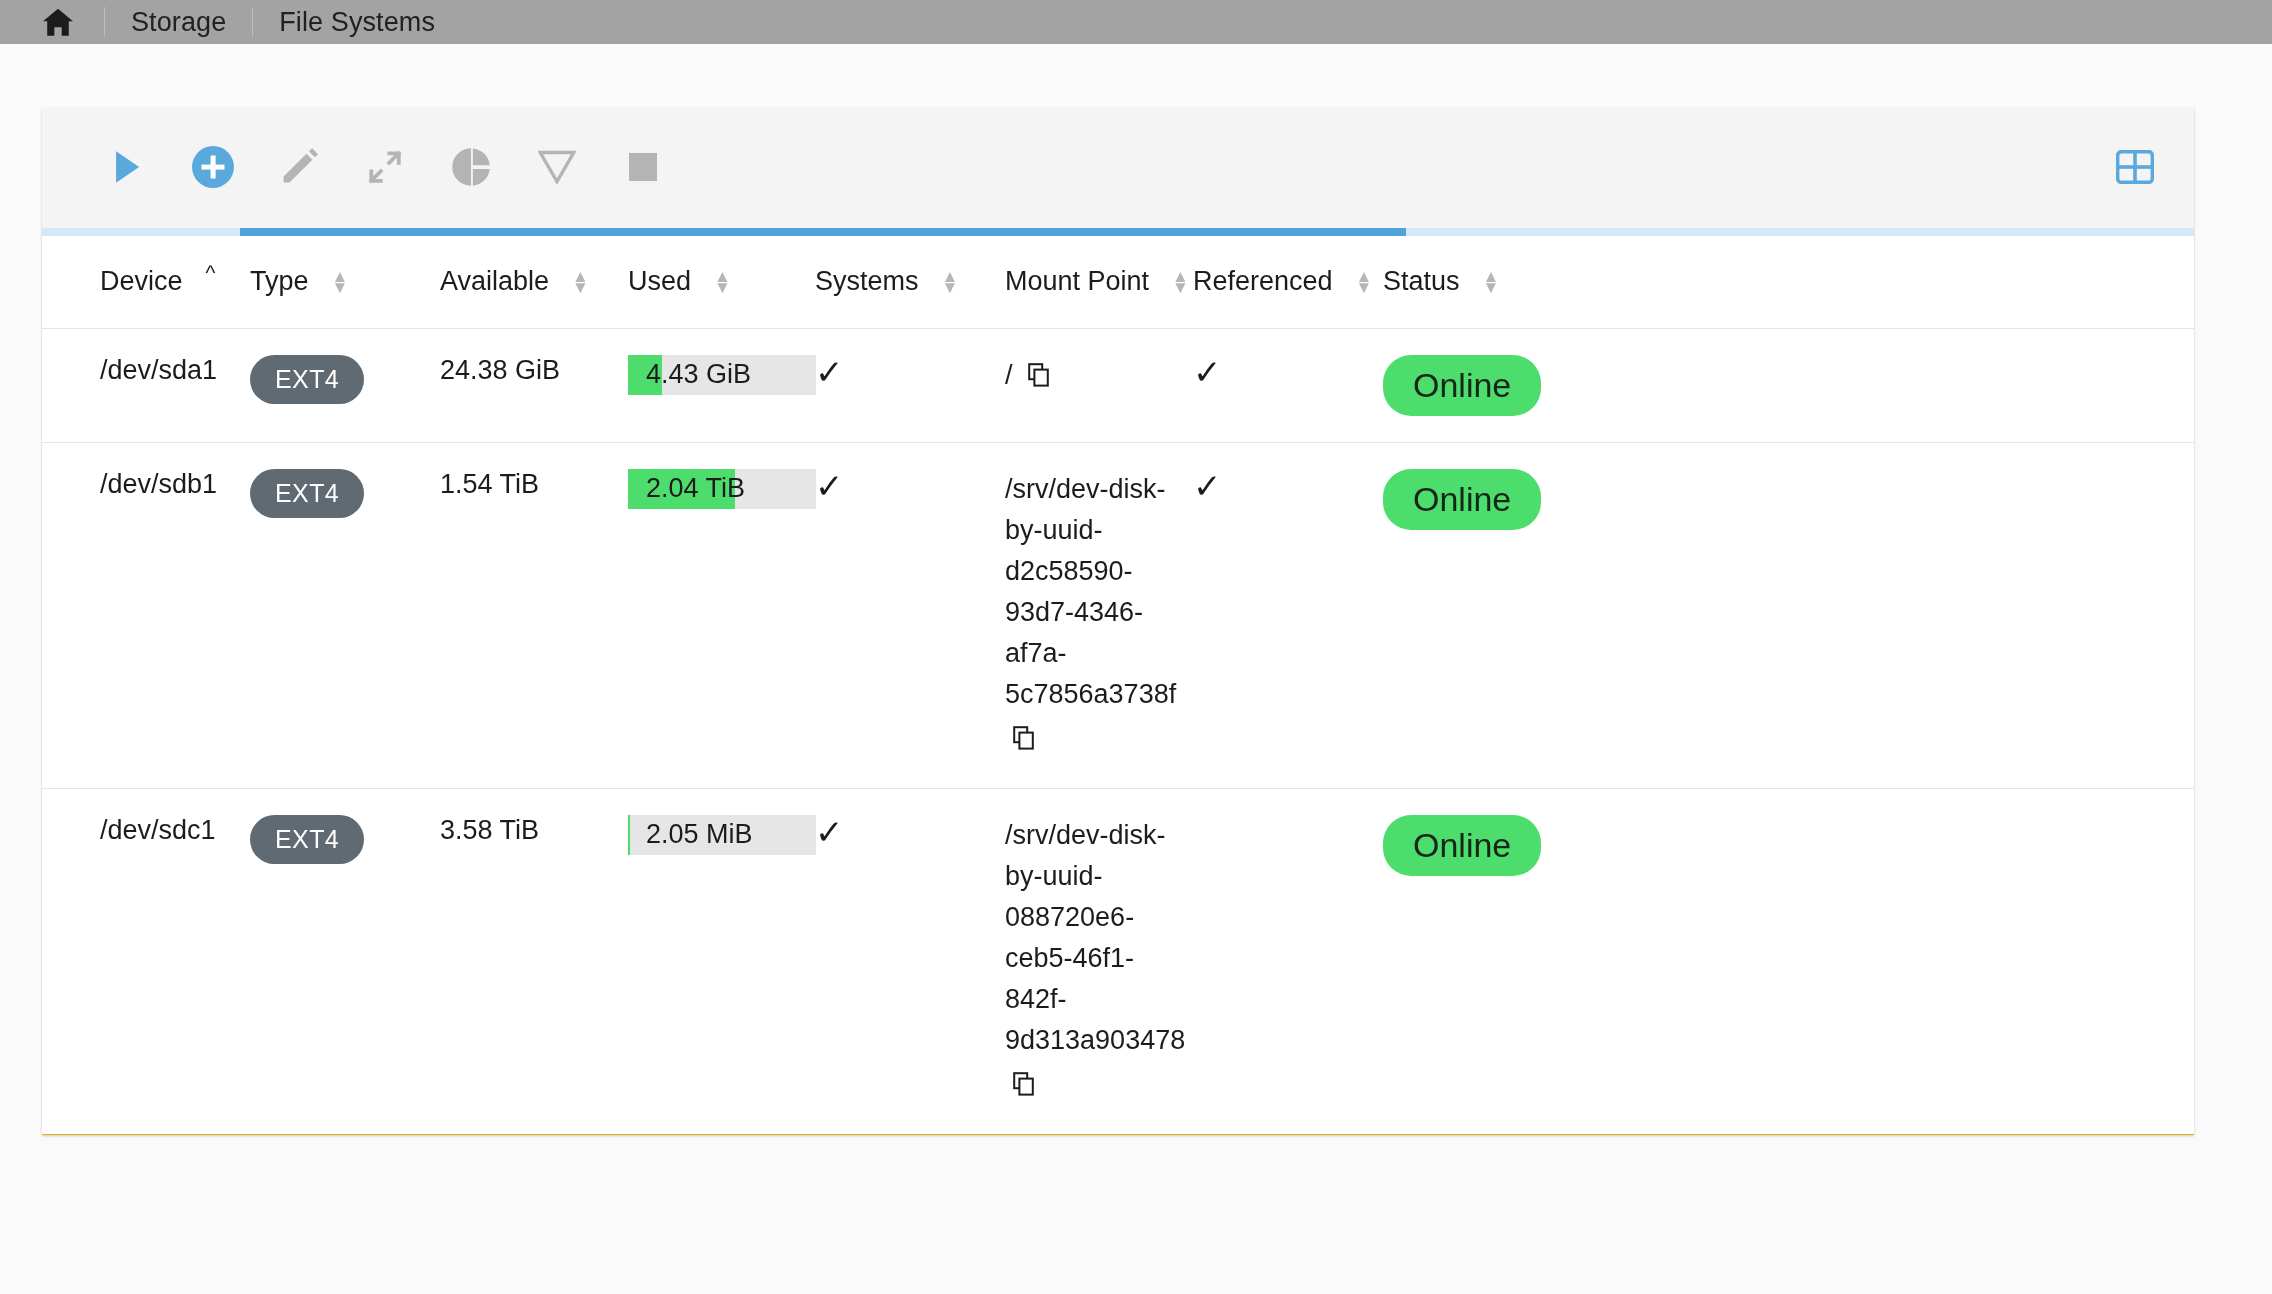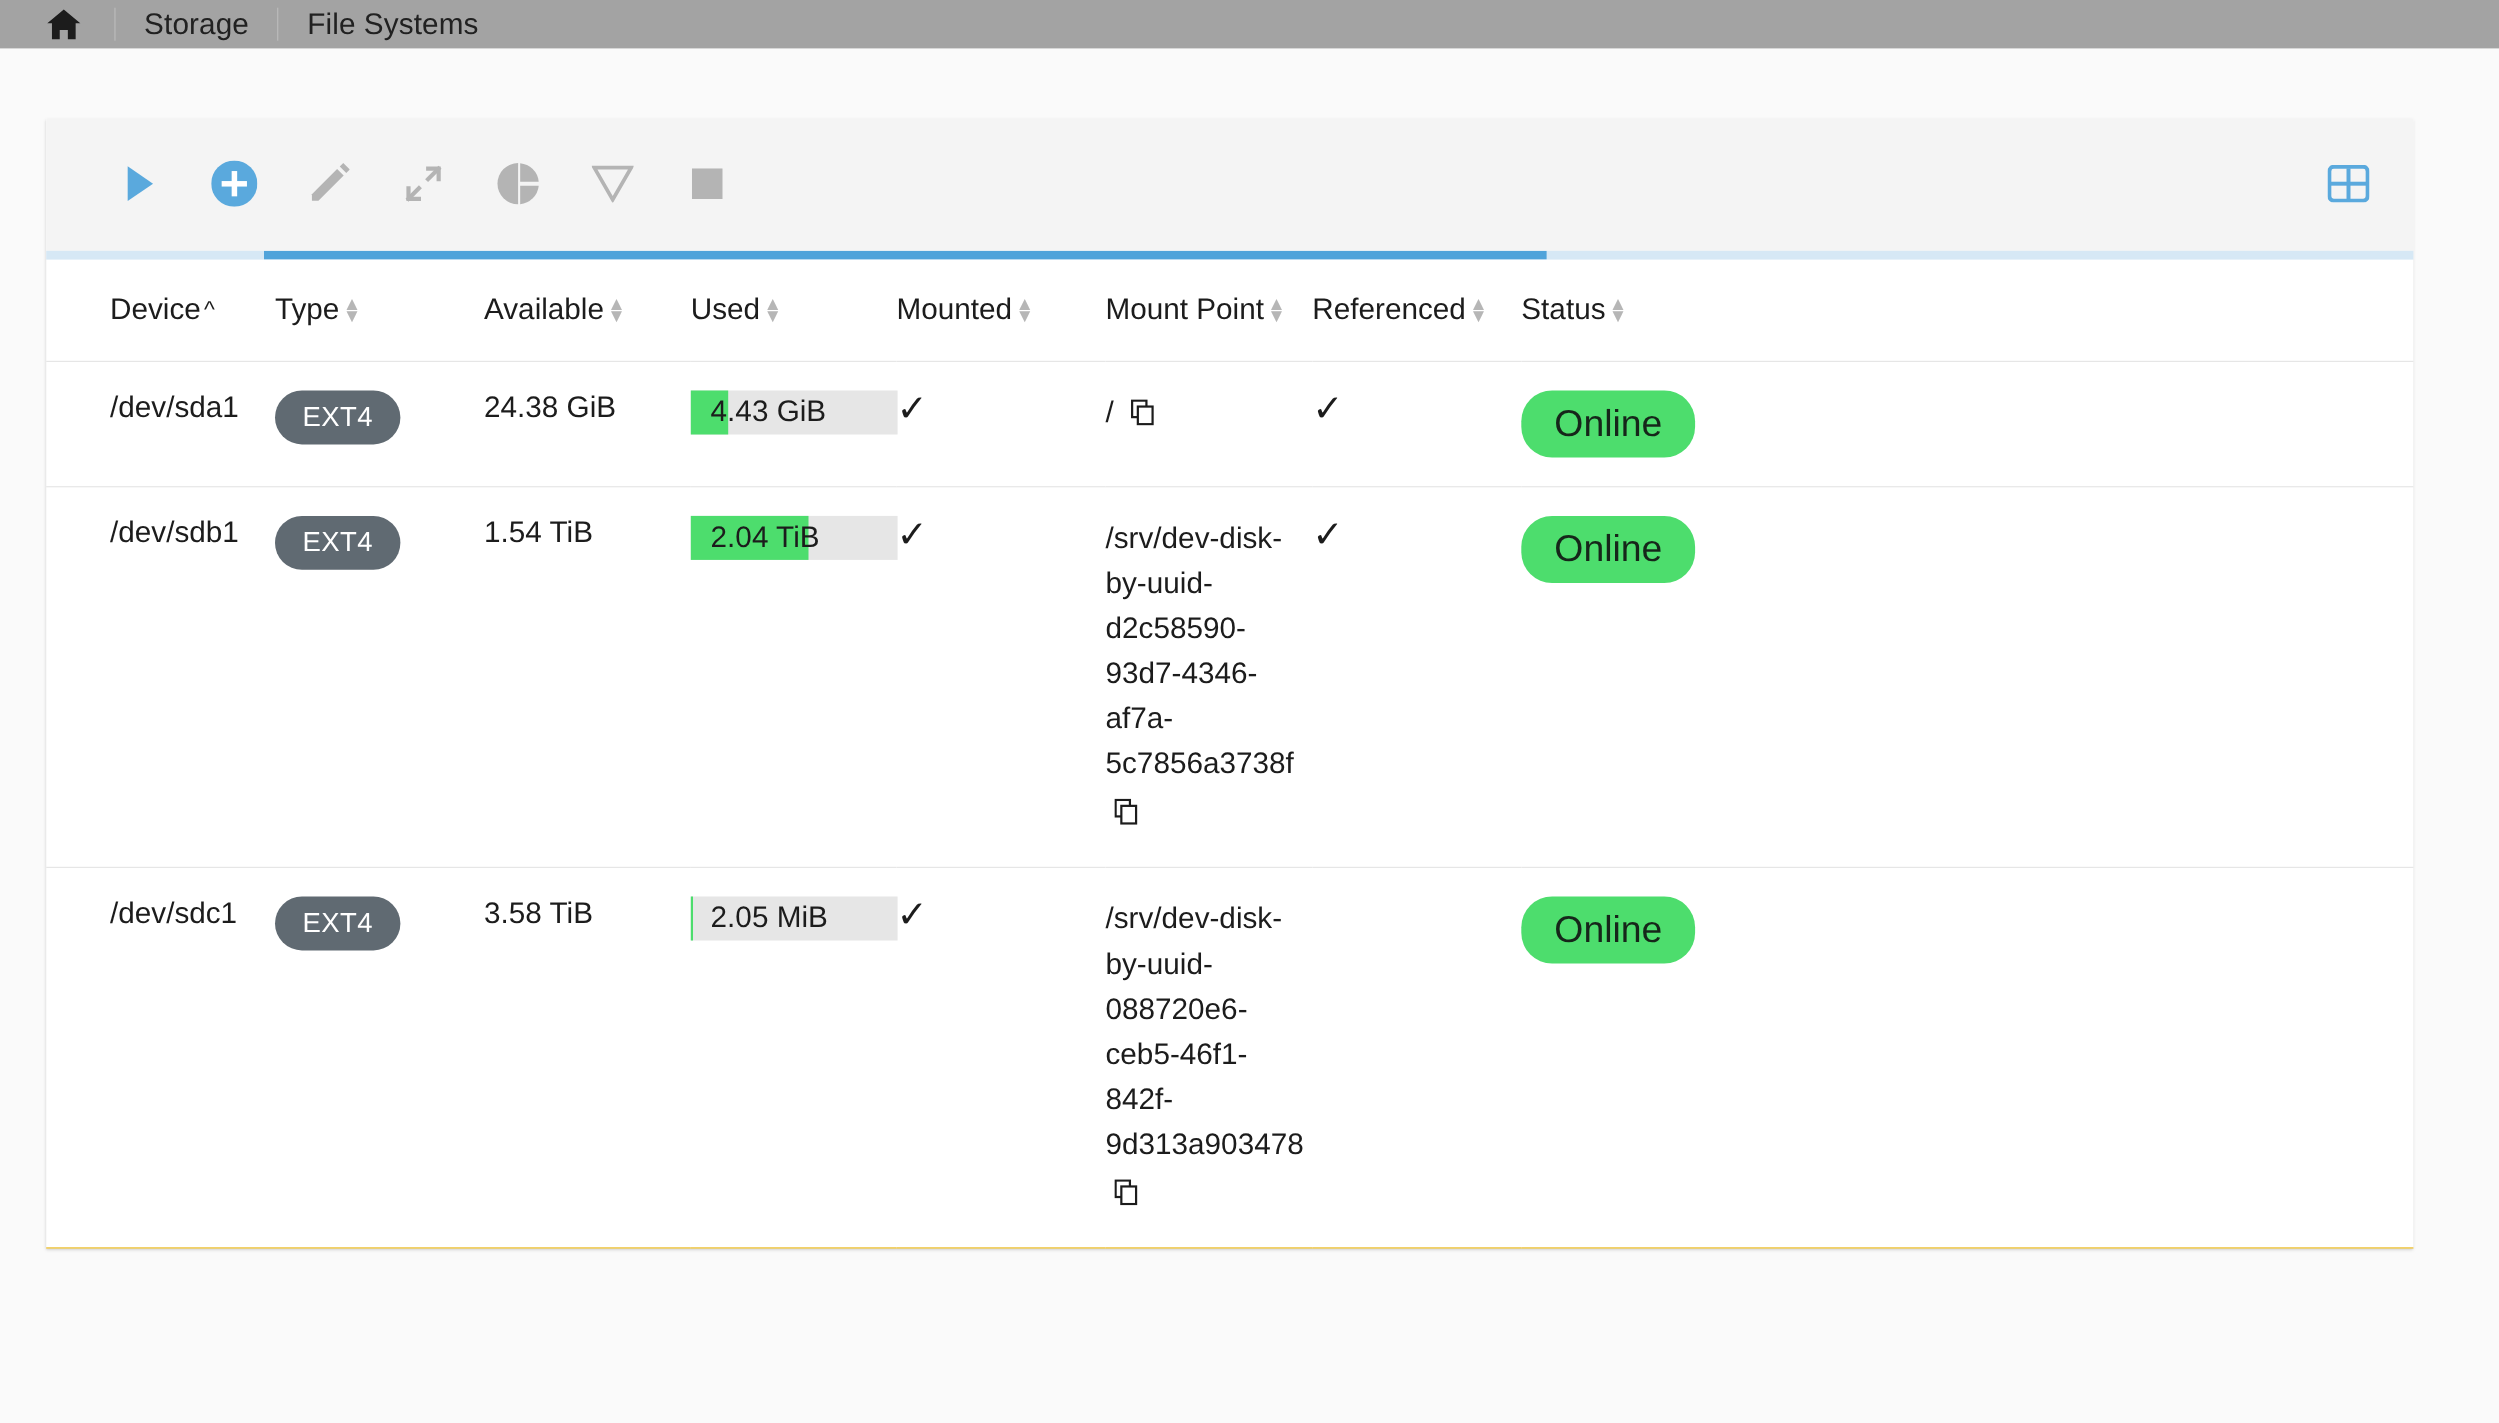--- a/index.html
+++ b/index.html
@@ -84,21 +84,21 @@
     text-align: left;
     font-size: 27px;
     font-weight: 400;
     color: #1c1c1c;
     padding: 24px 0 24px 0;
     vertical-align: middle;
     height: 92px;
     white-space: nowrap;
     cursor: pointer;
   }
-  .fs-table th .th-inner { display: inline-flex; align-items: center; gap: 3px; }
+  .fs-table th .th-inner { display: inline-flex; gap: 23px; }
   .fs-table thead tr { border-bottom: 1px solid #e4e4e4; }
 
   .sort-both {
     display: inline-flex; flex-direction: column;
     justify-content: center; line-height: 0;
     color: #b6b6b6;
   }
   .sort-both span { font-size: 17px; line-height: 11px; }
   .sort-asc { color: #1c1c1c; font-size: 21px; line-height: 14px; }
 
@@ -316,21 +316,21 @@
           <span class="th-inner">
             <span>Used</span>
             <span class="sort-both">
                 <span>▲</span>
                 <span>▼</span>
               </span>
           </span>
         </th>
         <th class="col-mounted">
           <span class="th-inner">
-            <span>Mounted</span>
+            <span>Systems</span>
             <span class="sort-both">
                 <span>▲</span>
                 <span>▼</span>
               </span>
           </span>
         </th>
         <th class="col-mountpoint">
           <span class="th-inner">
             <span>Mount Point</span>
             <span class="sort-both">

